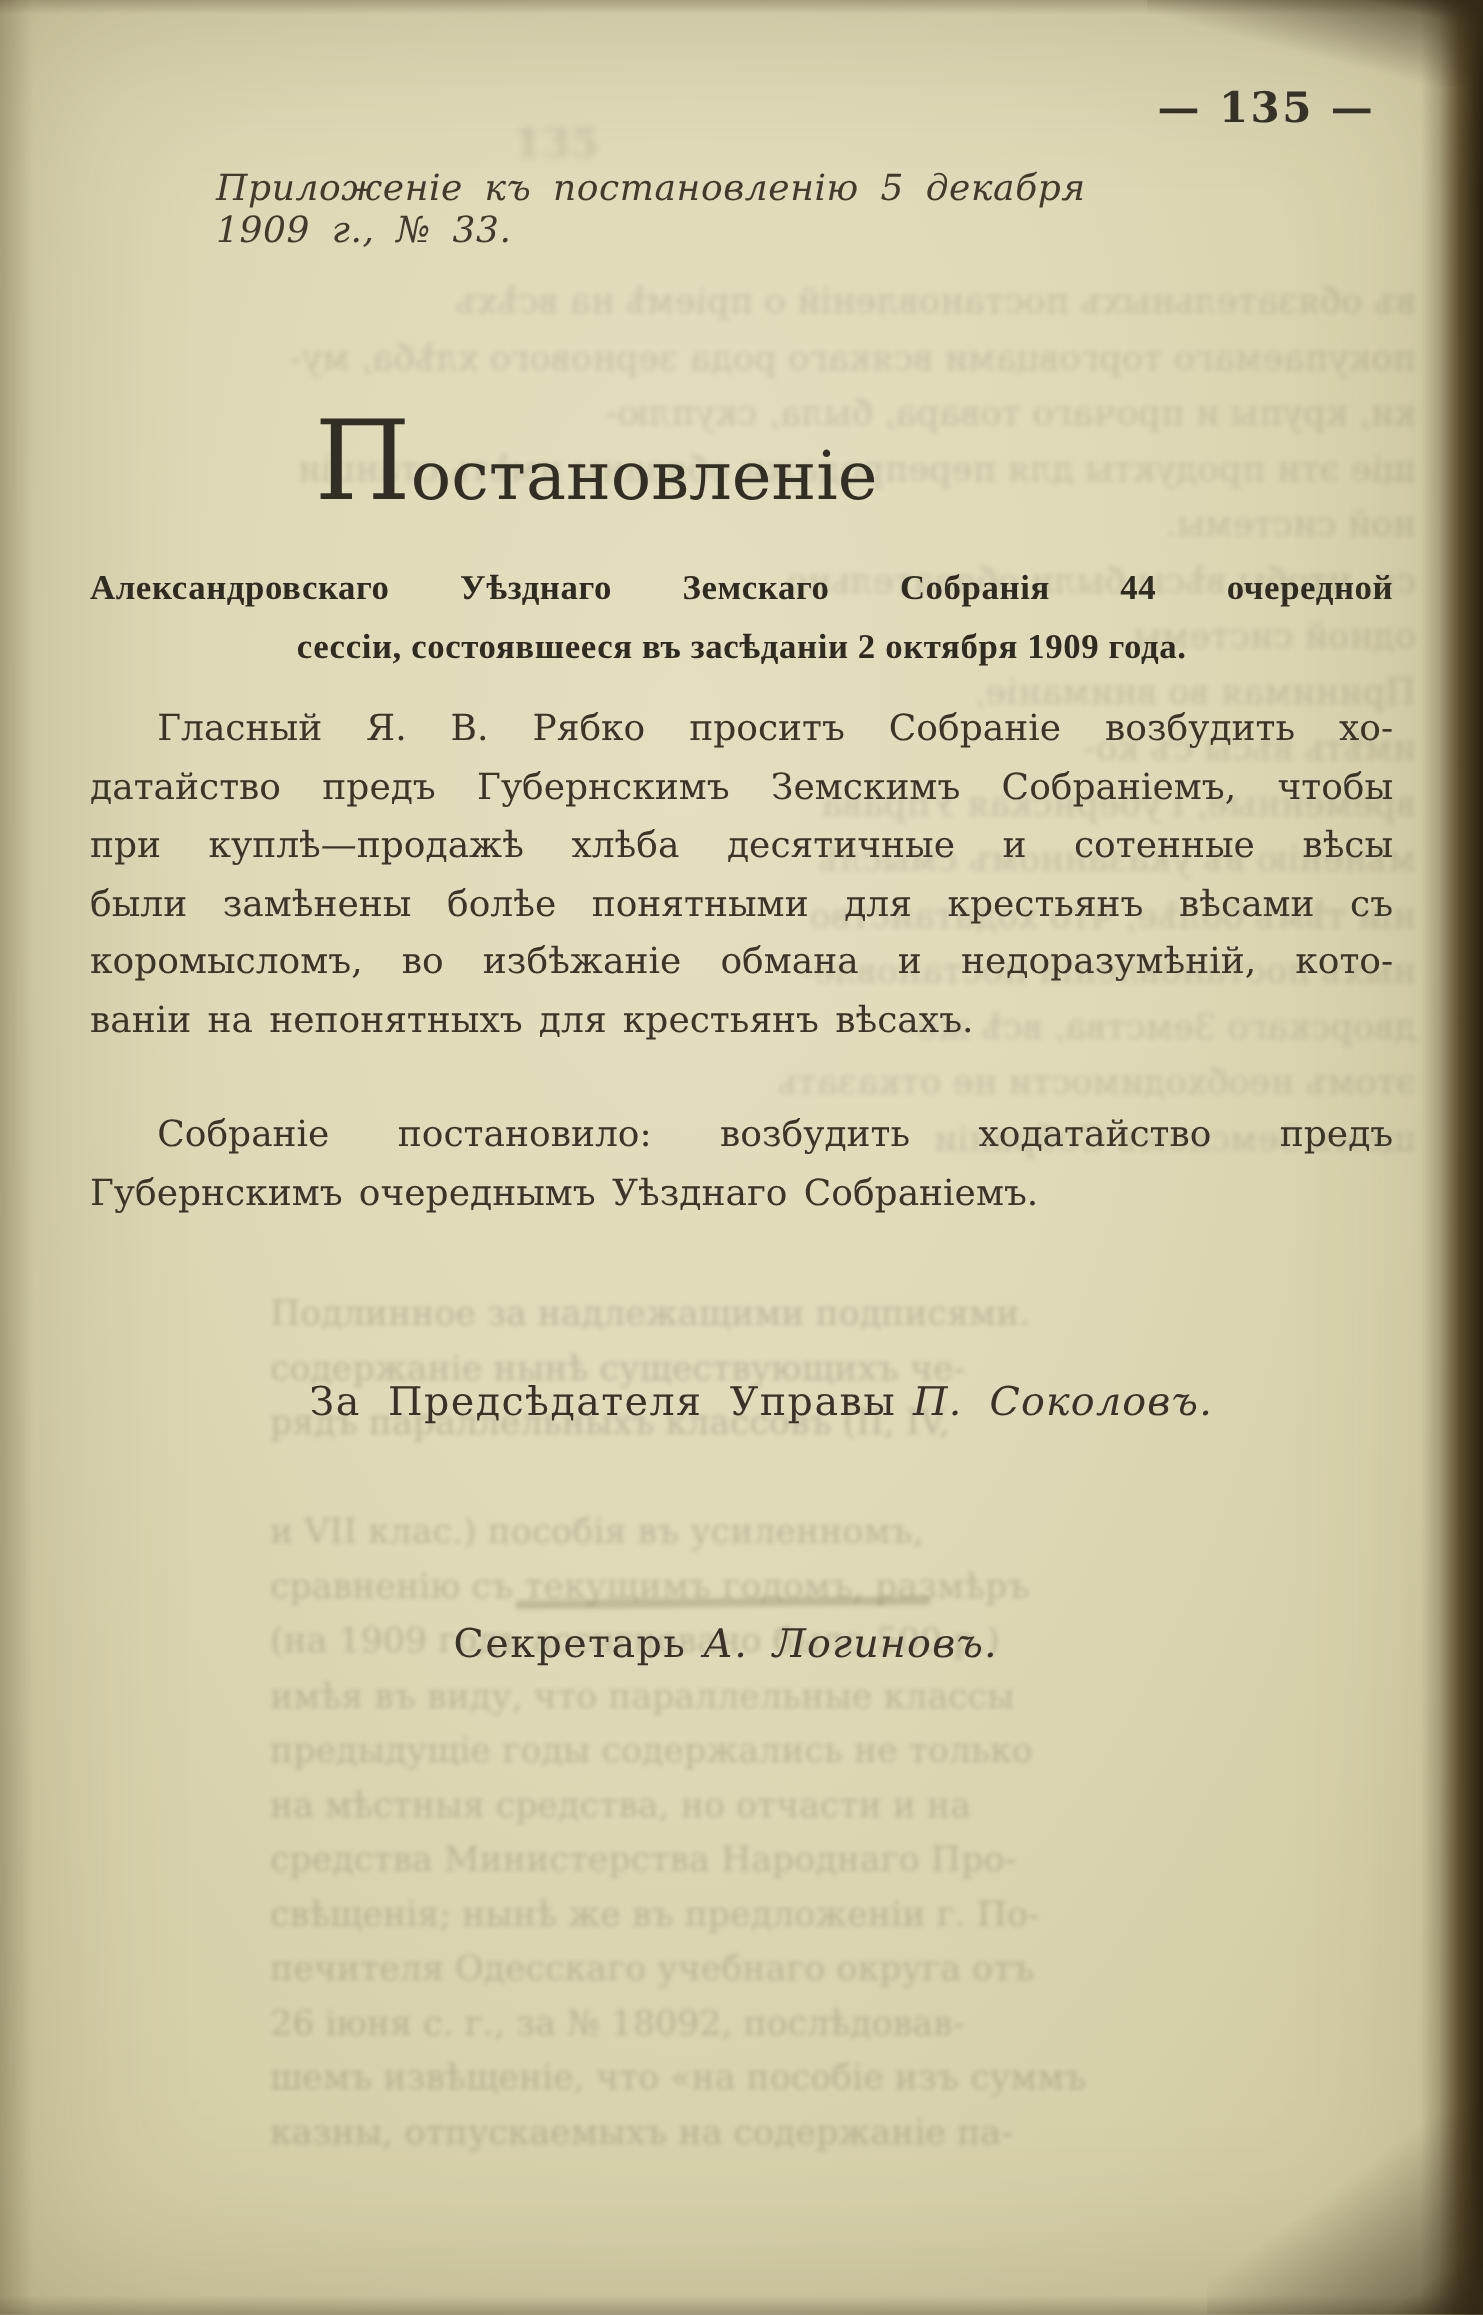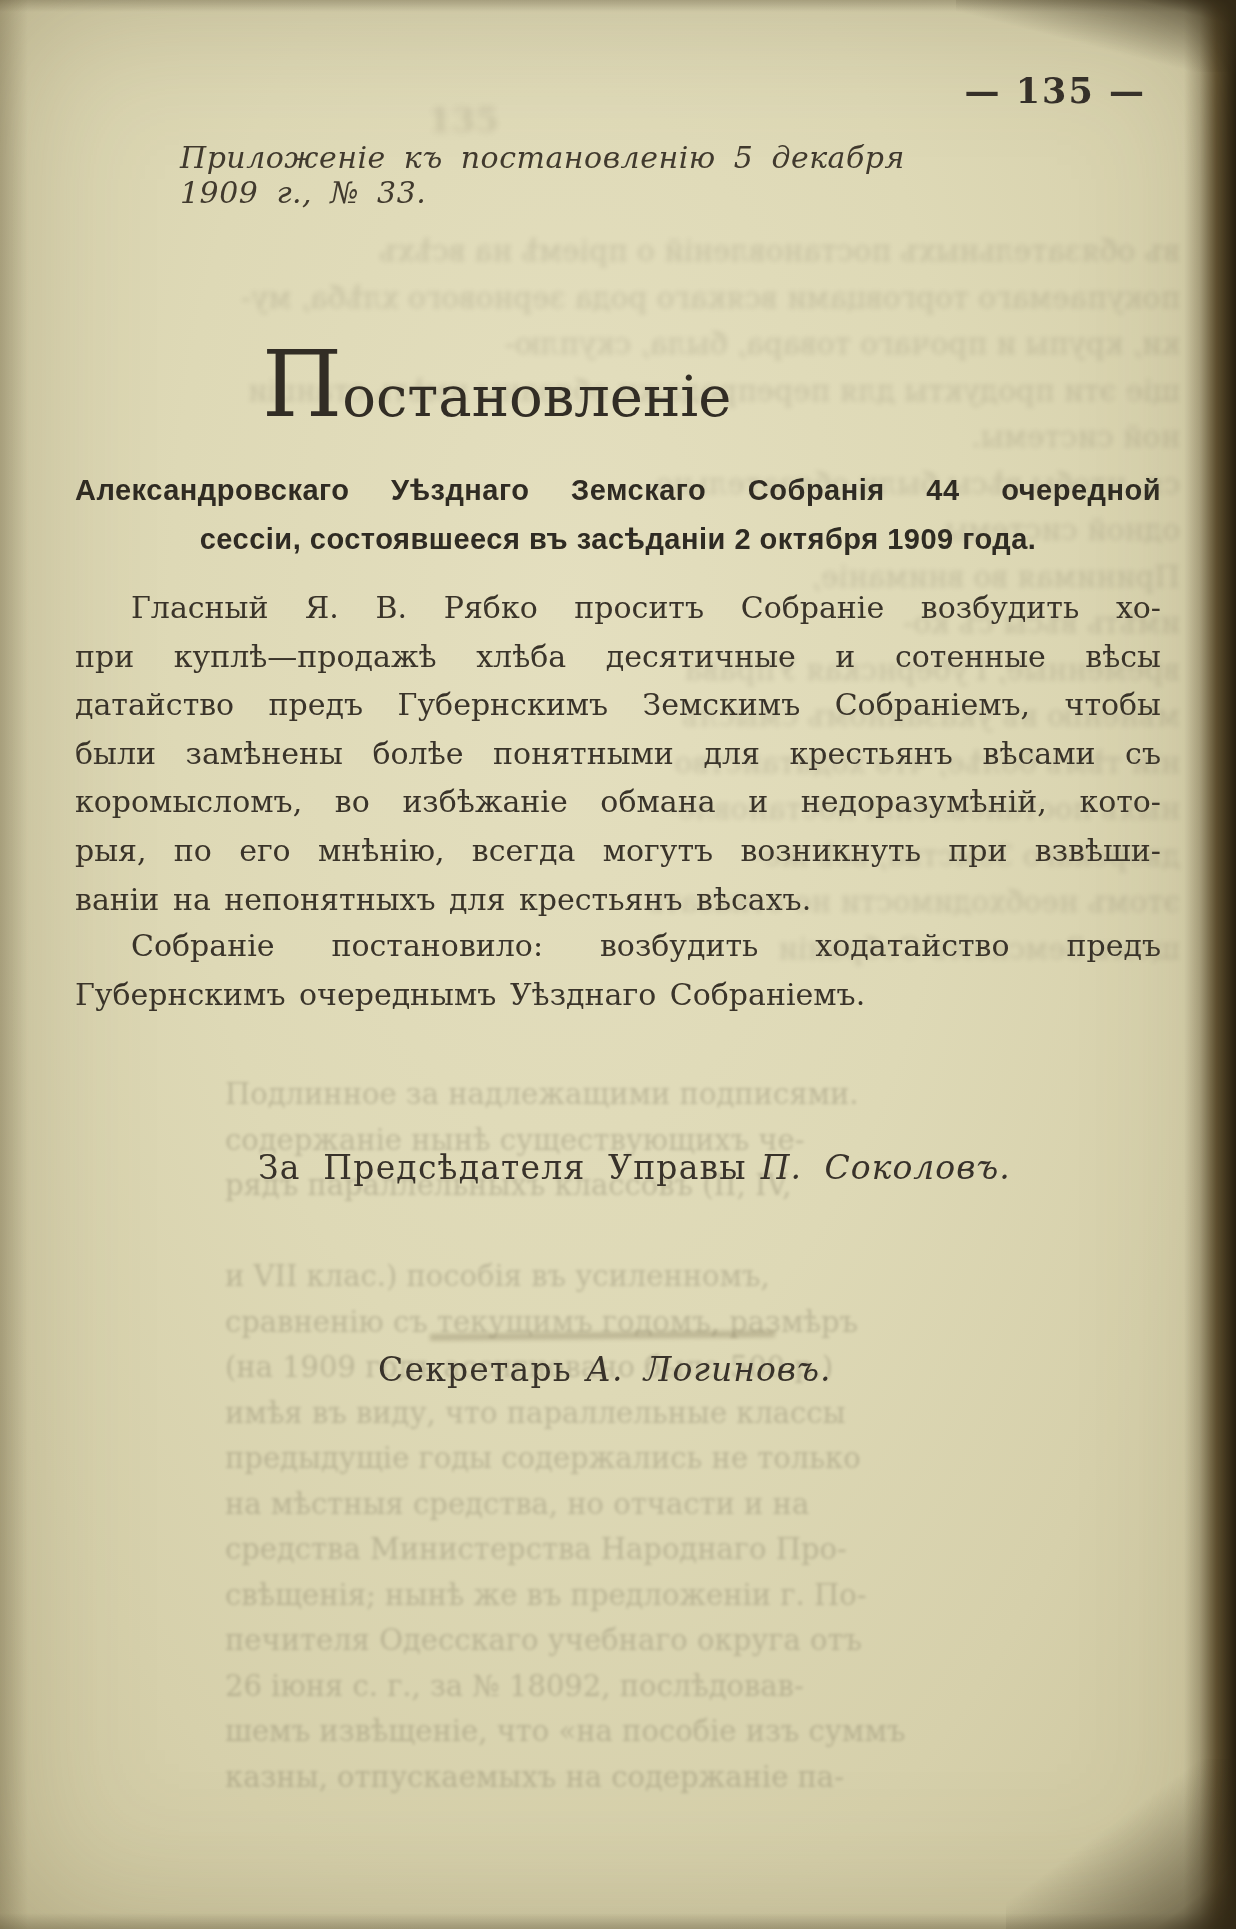--- a/index.html
+++ b/index.html
@@ -17,21 +17,21 @@
 
   
   .page-number { top:70px; left:0; width:1146px; text-align:right;
     font-weight:bold; font-size:35px; letter-spacing:2px; color:#35302a; }
   .annotation { top:140px; left:152px; width:760px; font-style:italic;
     font-size:30px; letter-spacing:.5px; word-spacing:8px; color:#413a2e;margin-left:28px; }
   .title { top:346px; left:262px; font-size:56px; line-height:78px;
     letter-spacing:0px; color:#322d25; }
   .title::first-letter { font-size:92px; }
   .subtitle { top:466px; left:75px; width:1086px;
-    font-family:Liberation Sans, sans-serif; font-weight:bold;
+    font-family:Liberation Serif, serif; font-weight:bold;
     font-size:29px; line-height:49px; letter-spacing:.5px; color:#2f2b23; }
   .sub1 { text-align:justify; text-align-last:justify; }
   .sub2 { text-align:center; }
   .para { left:75px; width:1086px; font-size:30px; line-height:48.6px;
     word-spacing:4px; color:#3a342a; }
   .para1 { top:584px; } .para2 { top:922px; }
   .tline { text-align:justify; text-align-last:justify; white-space:normal; }
   .tline.last { text-align-last:left; }
   .tline.indent { padding-left:56px; }
   .signature { white-space:nowrap; font-size:33px; color:#38322a;
@@ -117,25 +117,24 @@
 
   <div class="abs title">Постановленіе</div>
 
   <div class="abs subtitle">
     <div class="sub1">Александровскаго Уѣзднаго Земскаго Собранія 44 очередной</div>
     <div class="sub2">сессіи, состоявшееся въ засѣданіи 2 октября 1909 года.</div>
   </div>
 
   <div class="abs para para1">
       <div class="tline indent">Гласный Я. В. Рябко проситъ Собраніе возбудить хо-</div>
+      <div class="tline">датайство предъ Губернскимъ Земскимъ Собраніемъ, чтобы</div>
       <div class="tline">при куплѣ—продажѣ хлѣба десятичные и сотенные вѣсы</div>
-      <div class="tline">датайство предъ Губернскимъ Земскимъ Собраніемъ, чтобы</div>
       <div class="tline">были замѣнены болѣе понятными для крестьянъ вѣсами съ</div>
       <div class="tline">коромысломъ, во избѣжаніе обмана и недоразумѣній, кото-</div>
-      <div class="tline">рыя, по его мнѣнію, всегда могутъ возникнуть при взвѣши-</div>
       <div class="tline last">ваніи на непонятныхъ для крестьянъ вѣсахъ.</div>
     </div>
 
   <div class="abs para para2">
       <div class="tline indent">Собраніе постановило: возбудить ходатайство предъ</div>
       <div class="tline last">Губернскимъ очереднымъ Уѣзднаго Собраніемъ.</div>
     </div>
 
   <div class="abs signature sig1">
     <span class="sig-role">За Предсѣдателя Управы</span><span class="sig-name">П. Соколовъ.</span>

